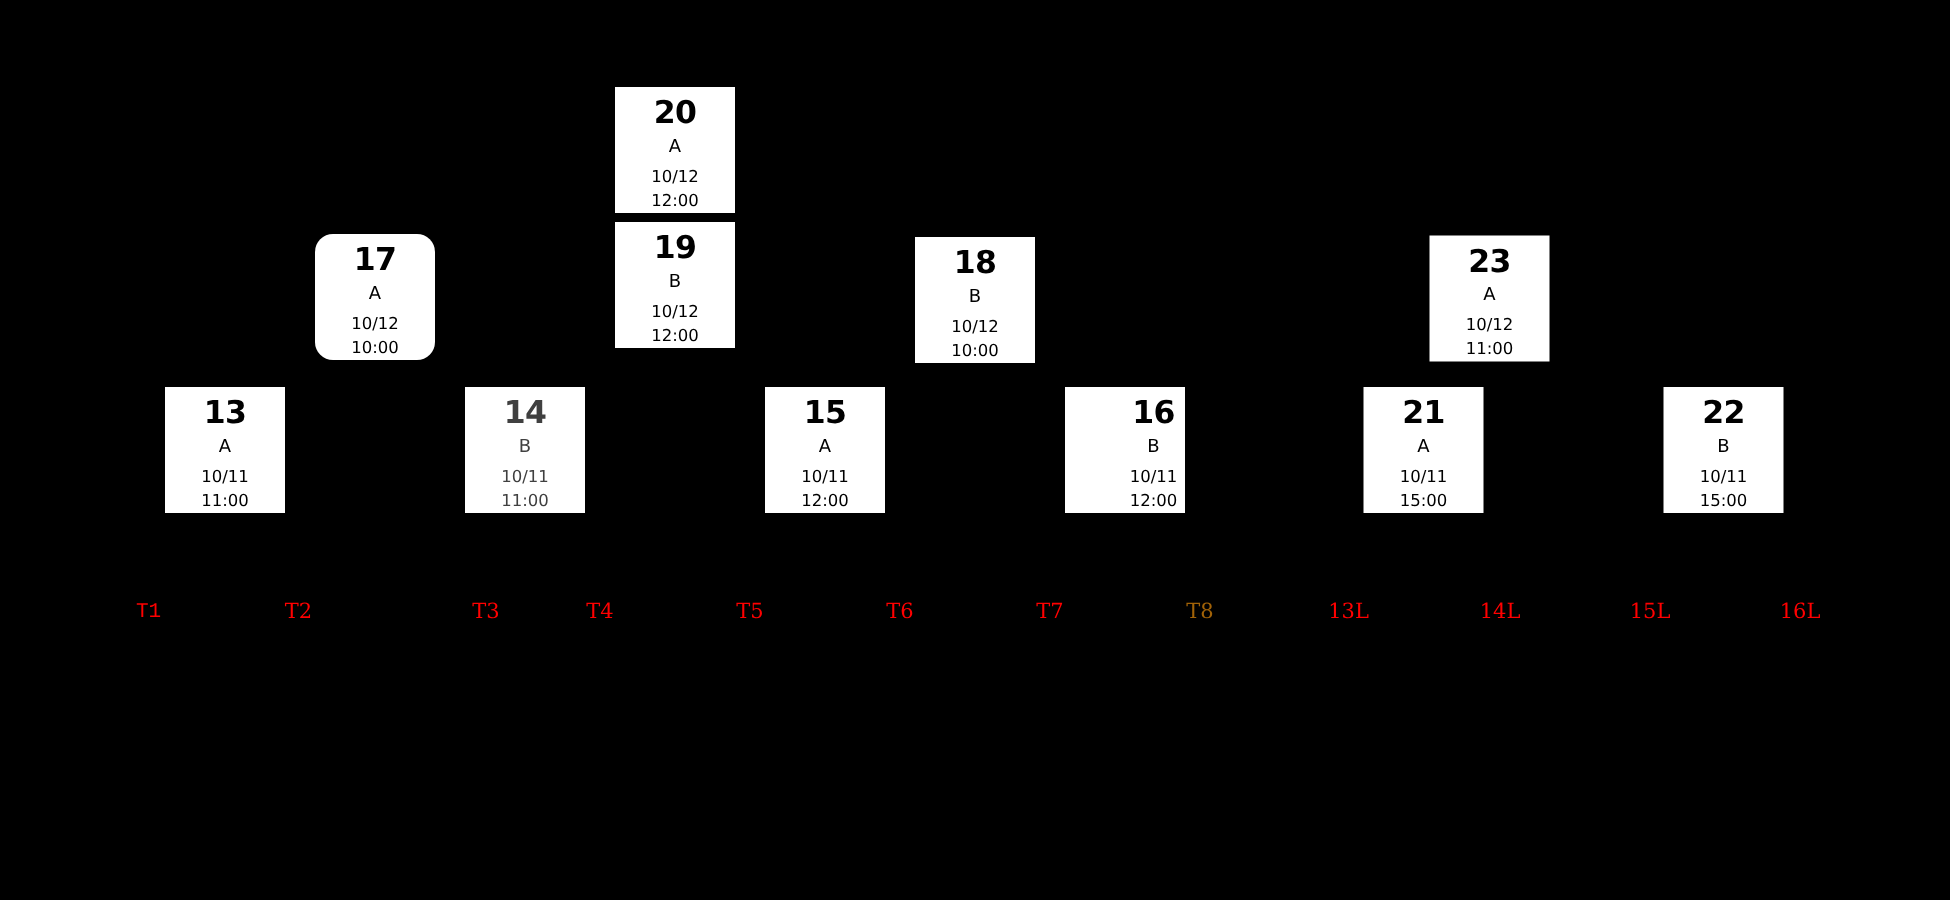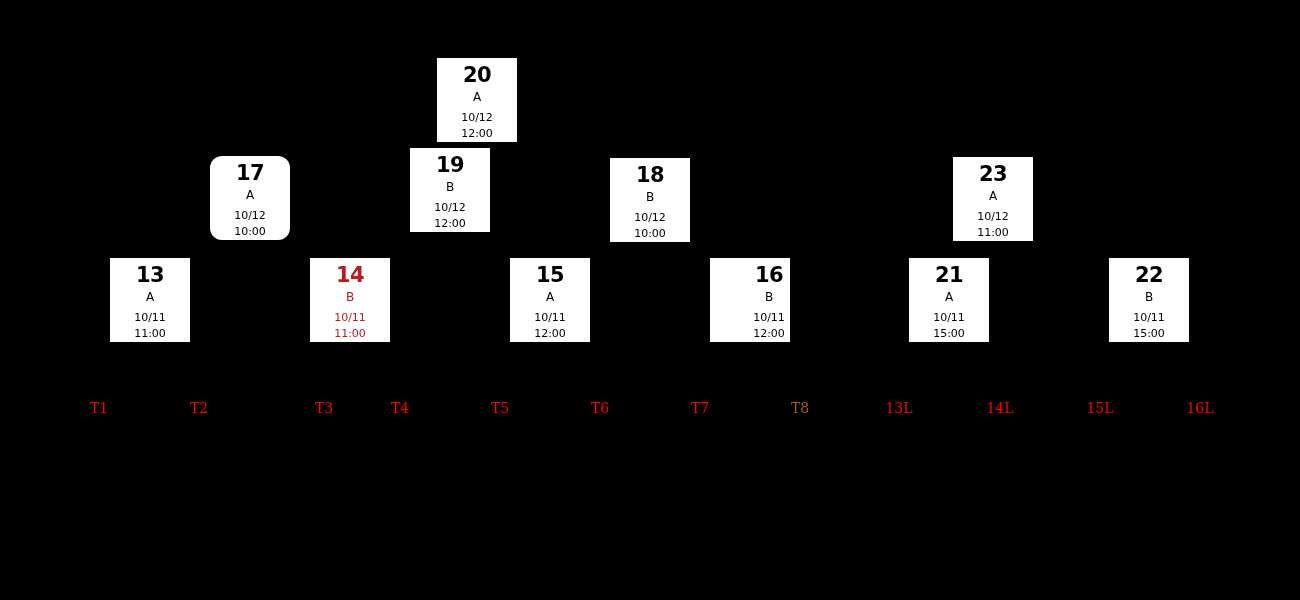--- a/index.html
+++ b/index.html
@@ -55,21 +55,21 @@
     text-align: center;
     transform: translateX(-50%);
     white-space: nowrap;
     line-height: 1;
   }
 </style>
 </head>
 <body>
 
 <div id="canvas" style="width: 1300px; height: 600px; background: rgb(0, 0, 0);">
-    <div class="node" style="left: 410px; top: 58px; width: 80px; height: 84px; background: rgb(255, 255, 255); color: rgb(0, 0, 0); margin-left: 27px;">
+    <div class="node" style="left: 410px; top: 58px; width: 80px; height: 84px; background: rgb(255, 255, 255); color: rgb(0, 0, 0);">
       <div class="node-id">20</div>
       <div class="node-type">A</div>
       <div class="node-date">10/12</div>
       <div class="node-time">12:00</div>
     </div>
     <div class="node" style="left: 210px; top: 156px; width: 80px; height: 84px; background: rgb(255, 255, 255); color: rgb(0, 0, 0); border-radius: 12px;">
       <div class="node-id">17</div>
       <div class="node-type">A</div>
       <div class="node-date">10/12</div>
       <div class="node-time">10:00</div>
@@ -91,21 +91,21 @@
       <div class="node-type">A</div>
       <div class="node-date">10/12</div>
       <div class="node-time">11:00</div>
     </div>
     <div class="node" style="left: 110px; top: 258px; width: 80px; height: 84px; background: rgb(255, 255, 255); color: rgb(0, 0, 0);">
       <div class="node-id">13</div>
       <div class="node-type">A</div>
       <div class="node-date">10/11</div>
       <div class="node-time">11:00</div>
     </div>
-    <div class="node" style="left: 310px; top: 258px; width: 80px; height: 84px; background: rgb(255, 255, 255); color: #b91c1c;">
+    <div class="node" style="left: 310px; top: 258px; width: 80px; height: 84px; background: rgb(255, 255, 255); color: #404040;">
       <div class="node-id">14</div>
       <div class="node-type">B</div>
       <div class="node-date">10/11</div>
       <div class="node-time">11:00</div>
     </div>
     <div class="node" style="left: 510px; top: 258px; width: 80px; height: 84px; background: rgb(255, 255, 255); color: rgb(0, 0, 0);">
       <div class="node-id">15</div>
       <div class="node-type">A</div>
       <div class="node-date">10/11</div>
       <div class="node-time">12:00</div>
@@ -121,21 +121,21 @@
       <div class="node-type">A</div>
       <div class="node-date">10/11</div>
       <div class="node-time">15:00</div>
     </div>
     <div class="node" style="left: 1109px; top: 258px; width: 80px; height: 84px; background: rgb(255, 255, 255); color: rgb(0, 0, 0);">
       <div class="node-id">22</div>
       <div class="node-type">B</div>
       <div class="node-date">10/11</div>
       <div class="node-time">15:00</div>
     </div>
-    <div class="axis-label" style="left: 99px; top: 401px; color: rgb(255, 0, 0);">T1</div>
+    <div class="axis-label" style="left: 99px; top: 401px; color: rgb(255, 0, 0); font-family: Liberation Mono, monospace;">T1</div>
     <div class="axis-label" style="left: 199px; top: 401px; color: rgb(255, 0, 0);">T2</div>
     <div class="axis-label" style="left: 300px; top: 401px; color: rgb(255, 0, 0); margin-left: 24px;">T3</div>
     <div class="axis-label" style="left: 400px; top: 401px; color: rgb(255, 0, 0);">T4</div>
     <div class="axis-label" style="left: 500px; top: 401px; color: rgb(255, 0, 0);">T5</div>
     <div class="axis-label" style="left: 600px; top: 401px; color: rgb(255, 0, 0);">T6</div>
     <div class="axis-label" style="left: 700px; top: 401px; color: rgb(255, 0, 0);">T7</div>
     <div class="axis-label" style="left: 800px; top: 401px; color: #a16207;">T8</div>
     <div class="axis-label" style="left: 899px; top: 401px; color: rgb(255, 0, 0);">13L</div>
     <div class="axis-label" style="left: 1000px; top: 401px; color: rgb(255, 0, 0);">14L</div>
     <div class="axis-label" style="left: 1100px; top: 401px; color: rgb(255, 0, 0);">15L</div>

